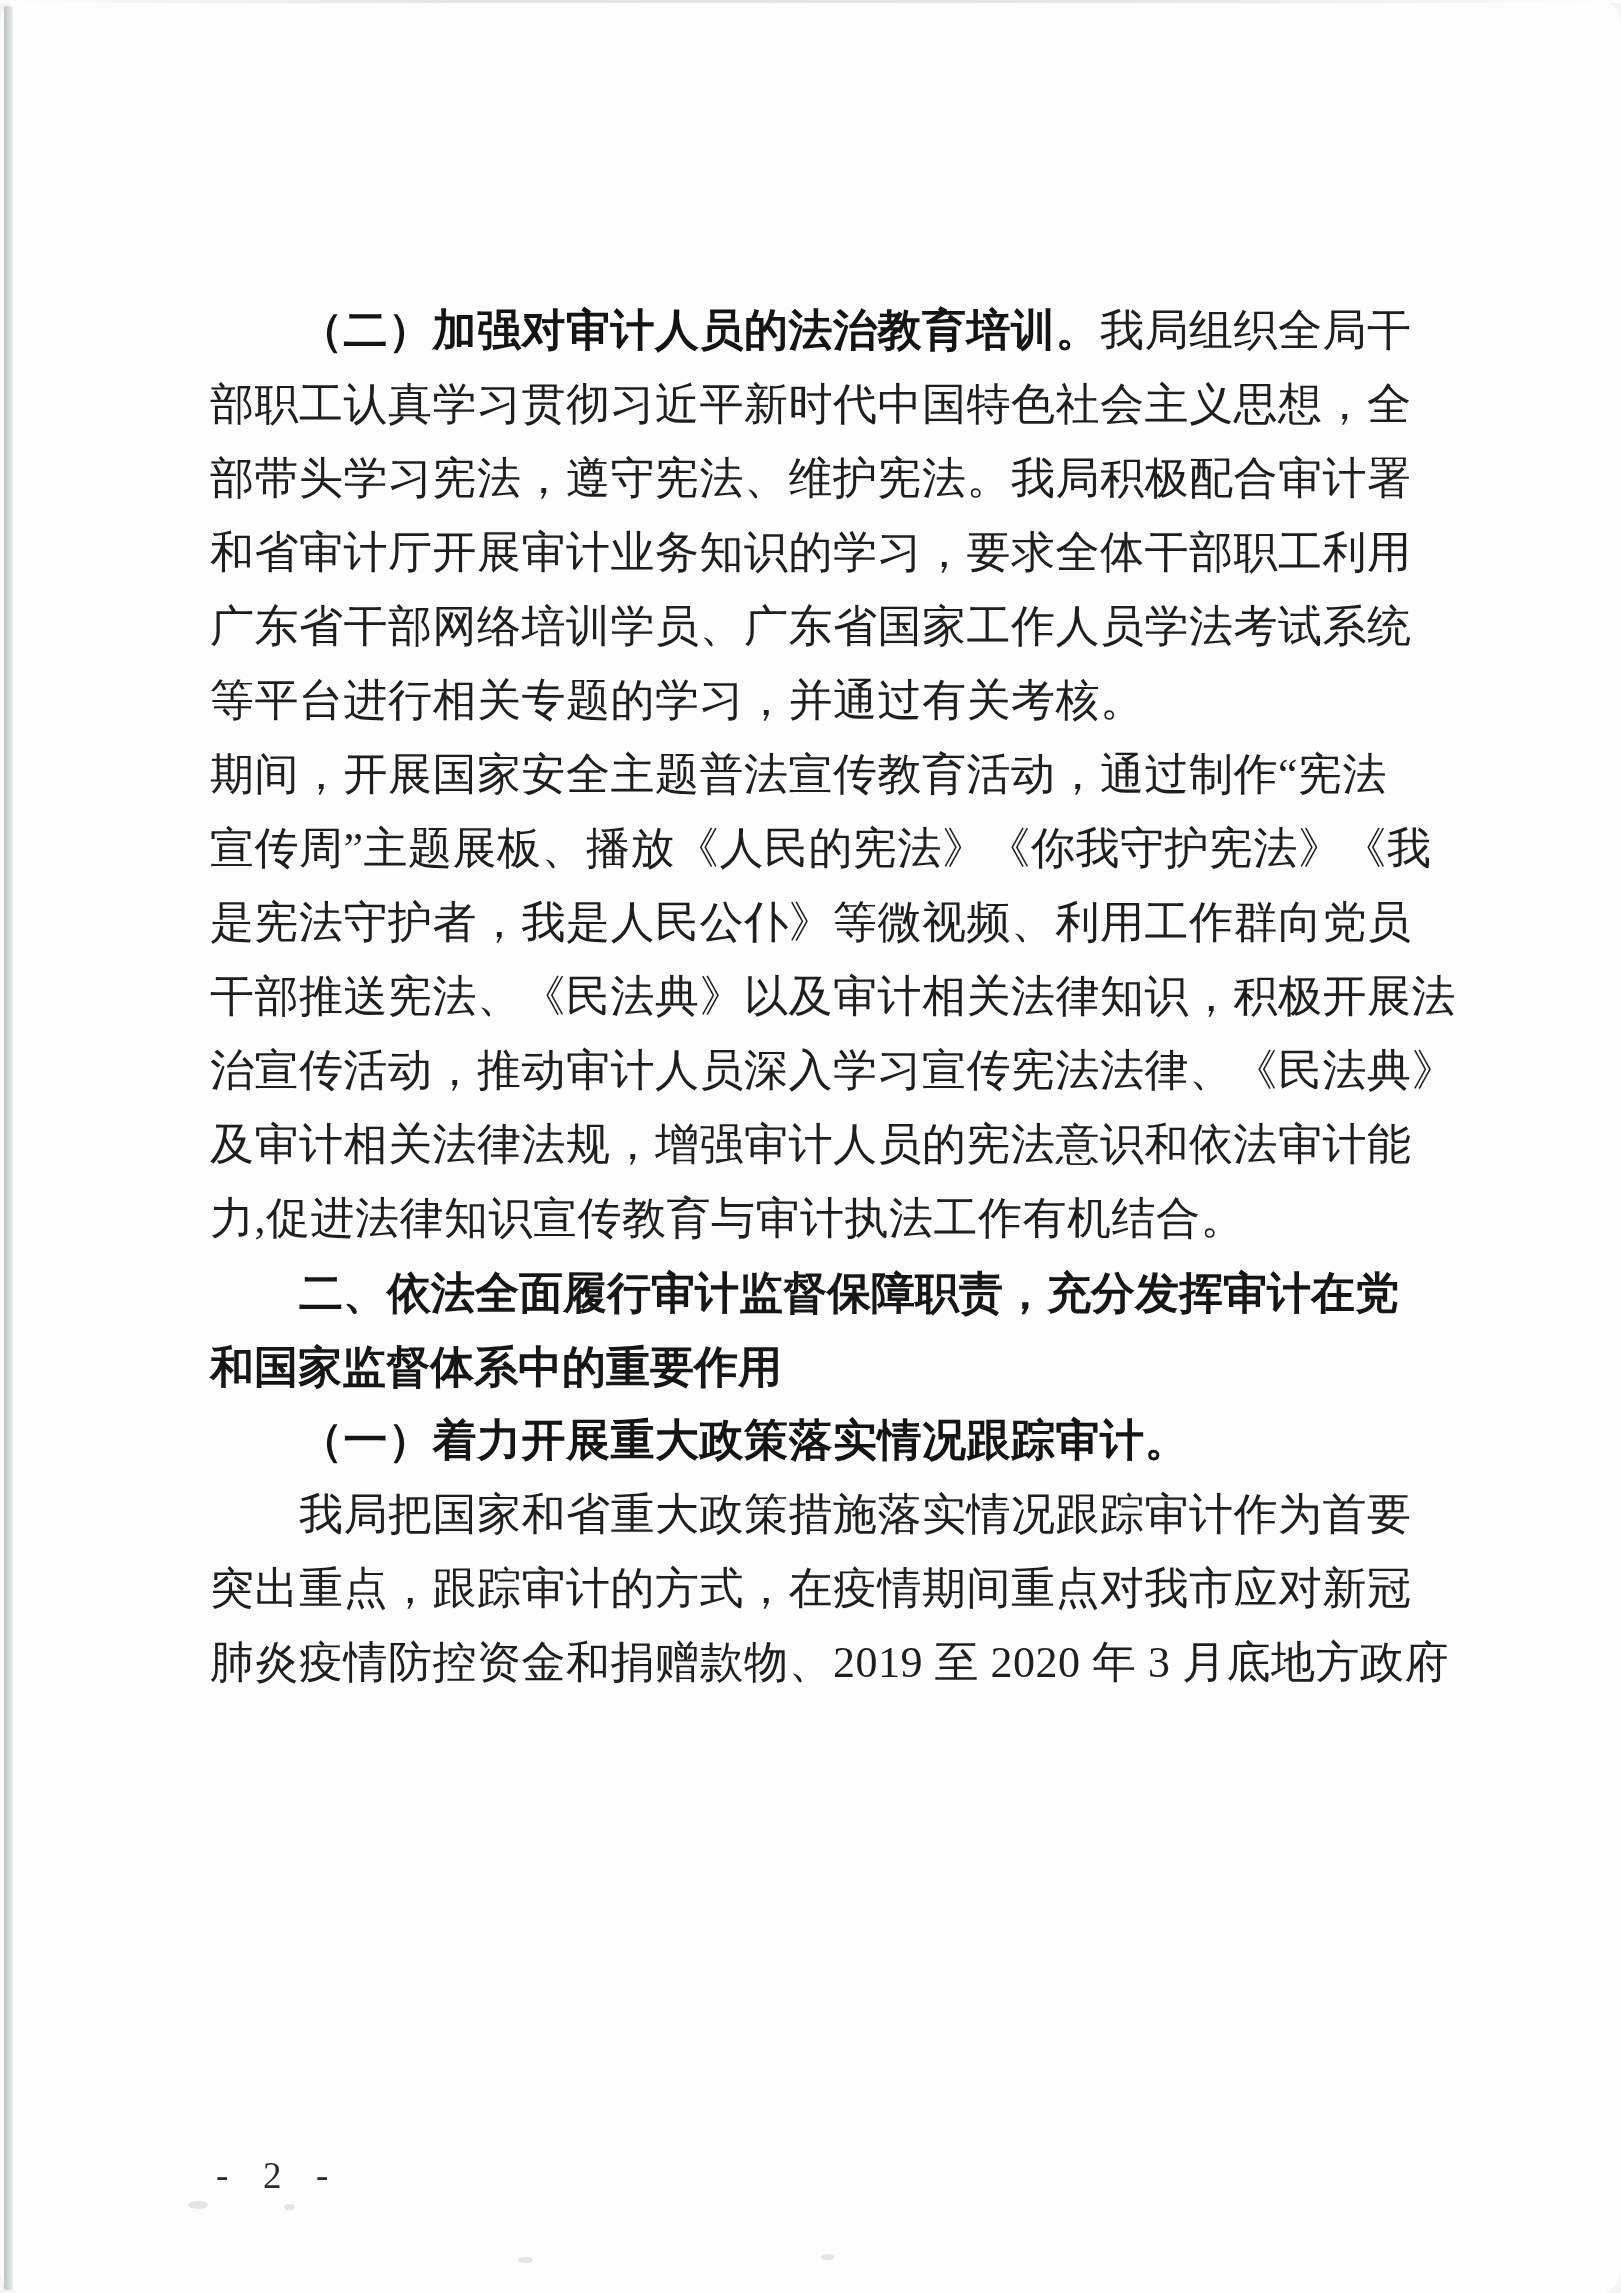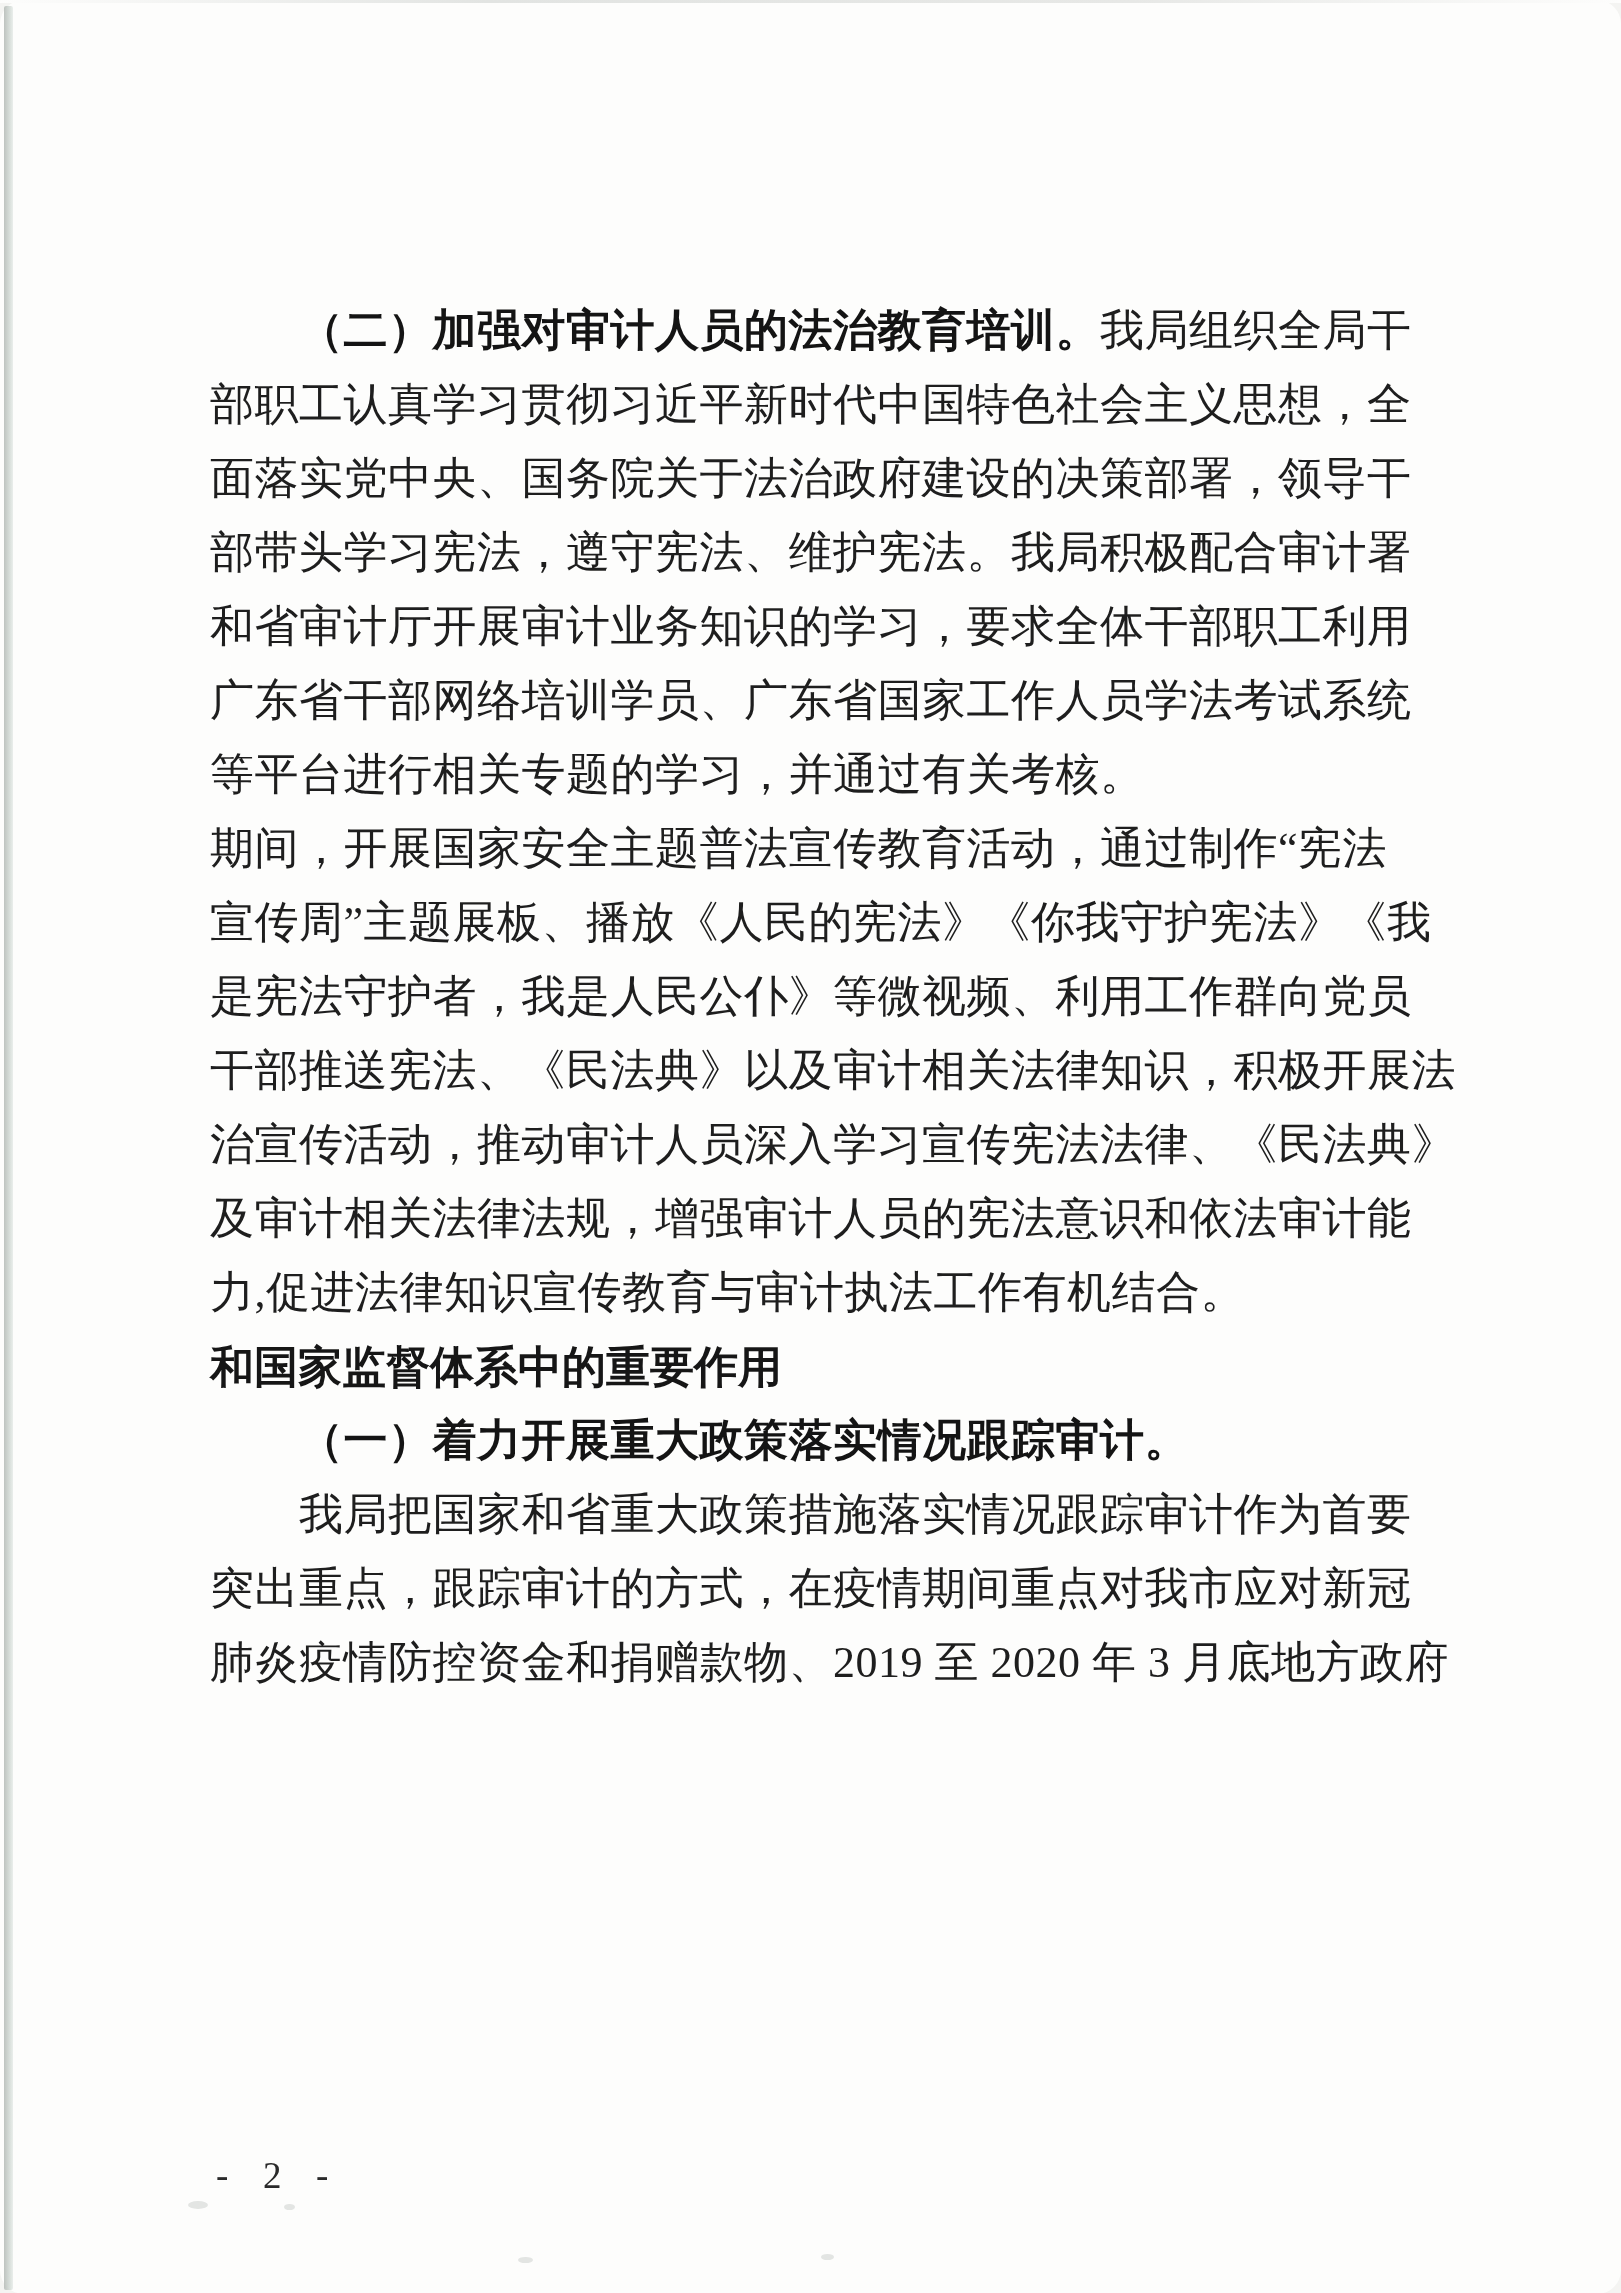--- a/index.html
+++ b/index.html
@@ -58,32 +58,32 @@
 </head>
 <body>
 
 <div class="paper">
   <div class="edge-top"></div>
   <div class="edge-left"></div>
 
   <main class="text-block">
     <div class="line indent"><span class="b">（二）加强对审计人员的法治教育培训。</span><span>我局组织全局干</span></div>
     <div class="line"><span>部职工认真学习贯彻习近平新时代中国特色社会主义思想，全</span></div>
-    <div class="line"><span>面落实党中央、国务院关于法治政府建设的决策部署，领导干</span></div>
     <div class="line"><span>部带头学习宪法，遵守宪法、维护宪法。我局积极配合审计署</span></div>
     <div class="line"><span>和省审计厅开展审计业务知识的学习，要求全体干部职工利用</span></div>
     <div class="line"><span>广东省干部网络培训学员、广东省国家工作人员学法考试系统</span></div>
     <div class="line"><span>等平台进行相关专题的学习，并通过有关考核。</span></div>
     <div class="line"><span>期间，开展国家安全主题普法宣传教育活动，通过制作“宪法</span></div>
     <div class="line"><span>宣传周”主题展板、播放《人民的宪法》《你我守护宪法》《我</span></div>
     <div class="line"><span>是宪法守护者，我是人民公仆》等微视频、利用工作群向党员</span></div>
     <div class="line"><span>干部推送宪法、《民法典》以及审计相关法律知识，积极开展法</span></div>
     <div class="line"><span>治宣传活动，推动审计人员深入学习宣传宪法法律、《民法典》</span></div>
     <div class="line"><span>及审计相关法律法规，增强审计人员的宪法意识和依法审计能</span></div>
     <div class="line"><span>力,促进法律知识宣传教育与审计执法工作有机结合。</span></div>
+    <div class="line heiti indent"><span>二、依法全面履行审计监督保障职责，充分发挥审计在党</span></div>
     <div class="line heiti"><span>和国家监督体系中的重要作用</span></div>
     <div class="line indent"><span class="b">（一）着力开展重大政策落实情况跟踪审计。</span><span></span></div>
     <div class="line indent"><span>我局把国家和省重大政策措施落实情况跟踪审计作为首要</span></div>
     <div class="line"><span>突出重点，跟踪审计的方式，在疫情期间重点对我市应对新冠</span></div>
     <div class="line"><span>肺炎疫情防控资金和捐赠款物、2019 至 2020 年 3 月底地方政府</span></div>
   </main>
 
   <div class="footer">- 2 -</div>
 
   <div class="speck s1"></div>

